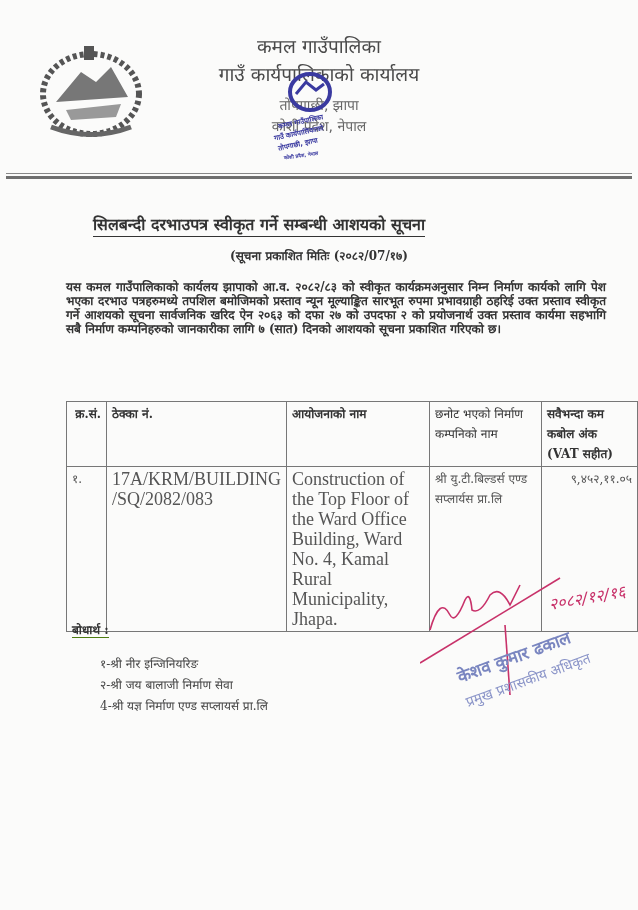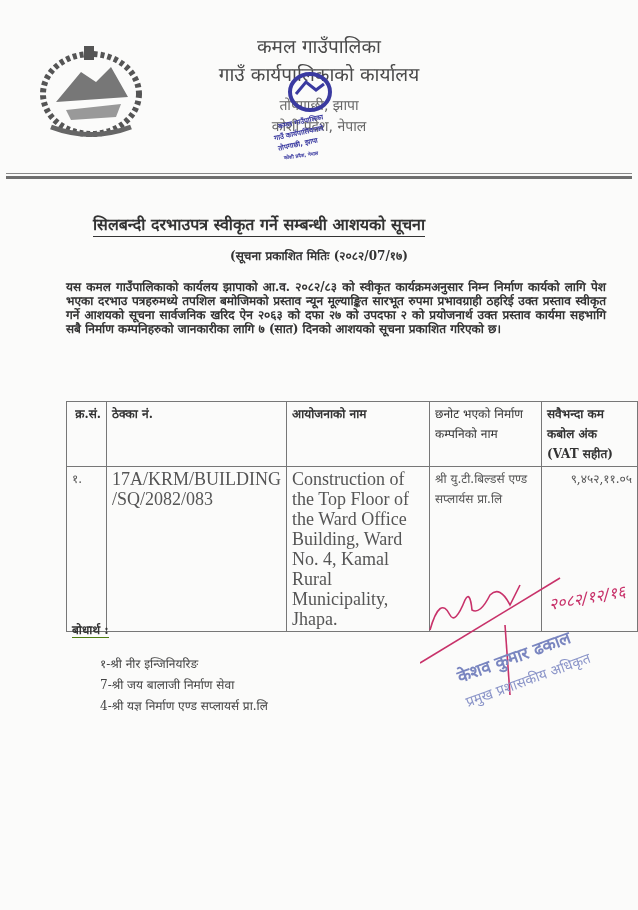--- a/index.html
+++ b/index.html
@@ -82,21 +82,21 @@
       <td>17A/KRM/BUILDING /SQ/2082/083</td>
       <td>Construction of the Top Floor of the Ward Office Building, Ward No. 4, Kamal Rural Municipality, Jhapa.</td>
       <td class="np">श्री यु.टी.बिल्डर्स एण्ड सप्लार्यस प्रा.लि</td>
       <td class="np" style="text-align:right">९,४५२,११.०५</td>
     </tr>
   </tbody>
 </table>
 
 <div class="abs bodh"><span>बोधार्थ :</span></div>
 <div class="abs cc" style="top:655px">१-श्री नीर इन्जिनियरिङ</div>
-<div class="abs cc" style="top:676px">7-श्री जय बालाजी निर्माण सेवा</div>
+<div class="abs cc" style="top:676px">२-श्री जय बालाजी निर्माण सेवा</div>
 <div class="abs cc" style="top:697px">4-श्री यज्ञ निर्माण एण्ड सप्लायर्स प्रा.लि</div>
 
 <svg class="abs sig" viewBox="0 0 220 170">
   <g stroke="#c8326a" fill="none" stroke-width="1.6">
     <path d="M10 55 Q20 20 30 40 Q35 50 45 25 Q50 15 52 35 Q60 40 70 20 Q80 10 90 30 L100 10"></path>
     <path d="M0 88 L140 3"></path>
     <path d="M85 50 L90 120"></path>
   </g>
   <text x="130" y="35" fill="#c8326a" font-family="DejaVu Sans, sans-serif" font-size="16" font-style="italic" transform="rotate(-10 130 35)">२०८२/१२/१६</text>
   <text x="40" y="108" fill="#7a86c0" font-family="DejaVu Sans, sans-serif" font-size="17" font-weight="bold" transform="rotate(-20 40 108)">केशव कुमार ढकाल</text>

